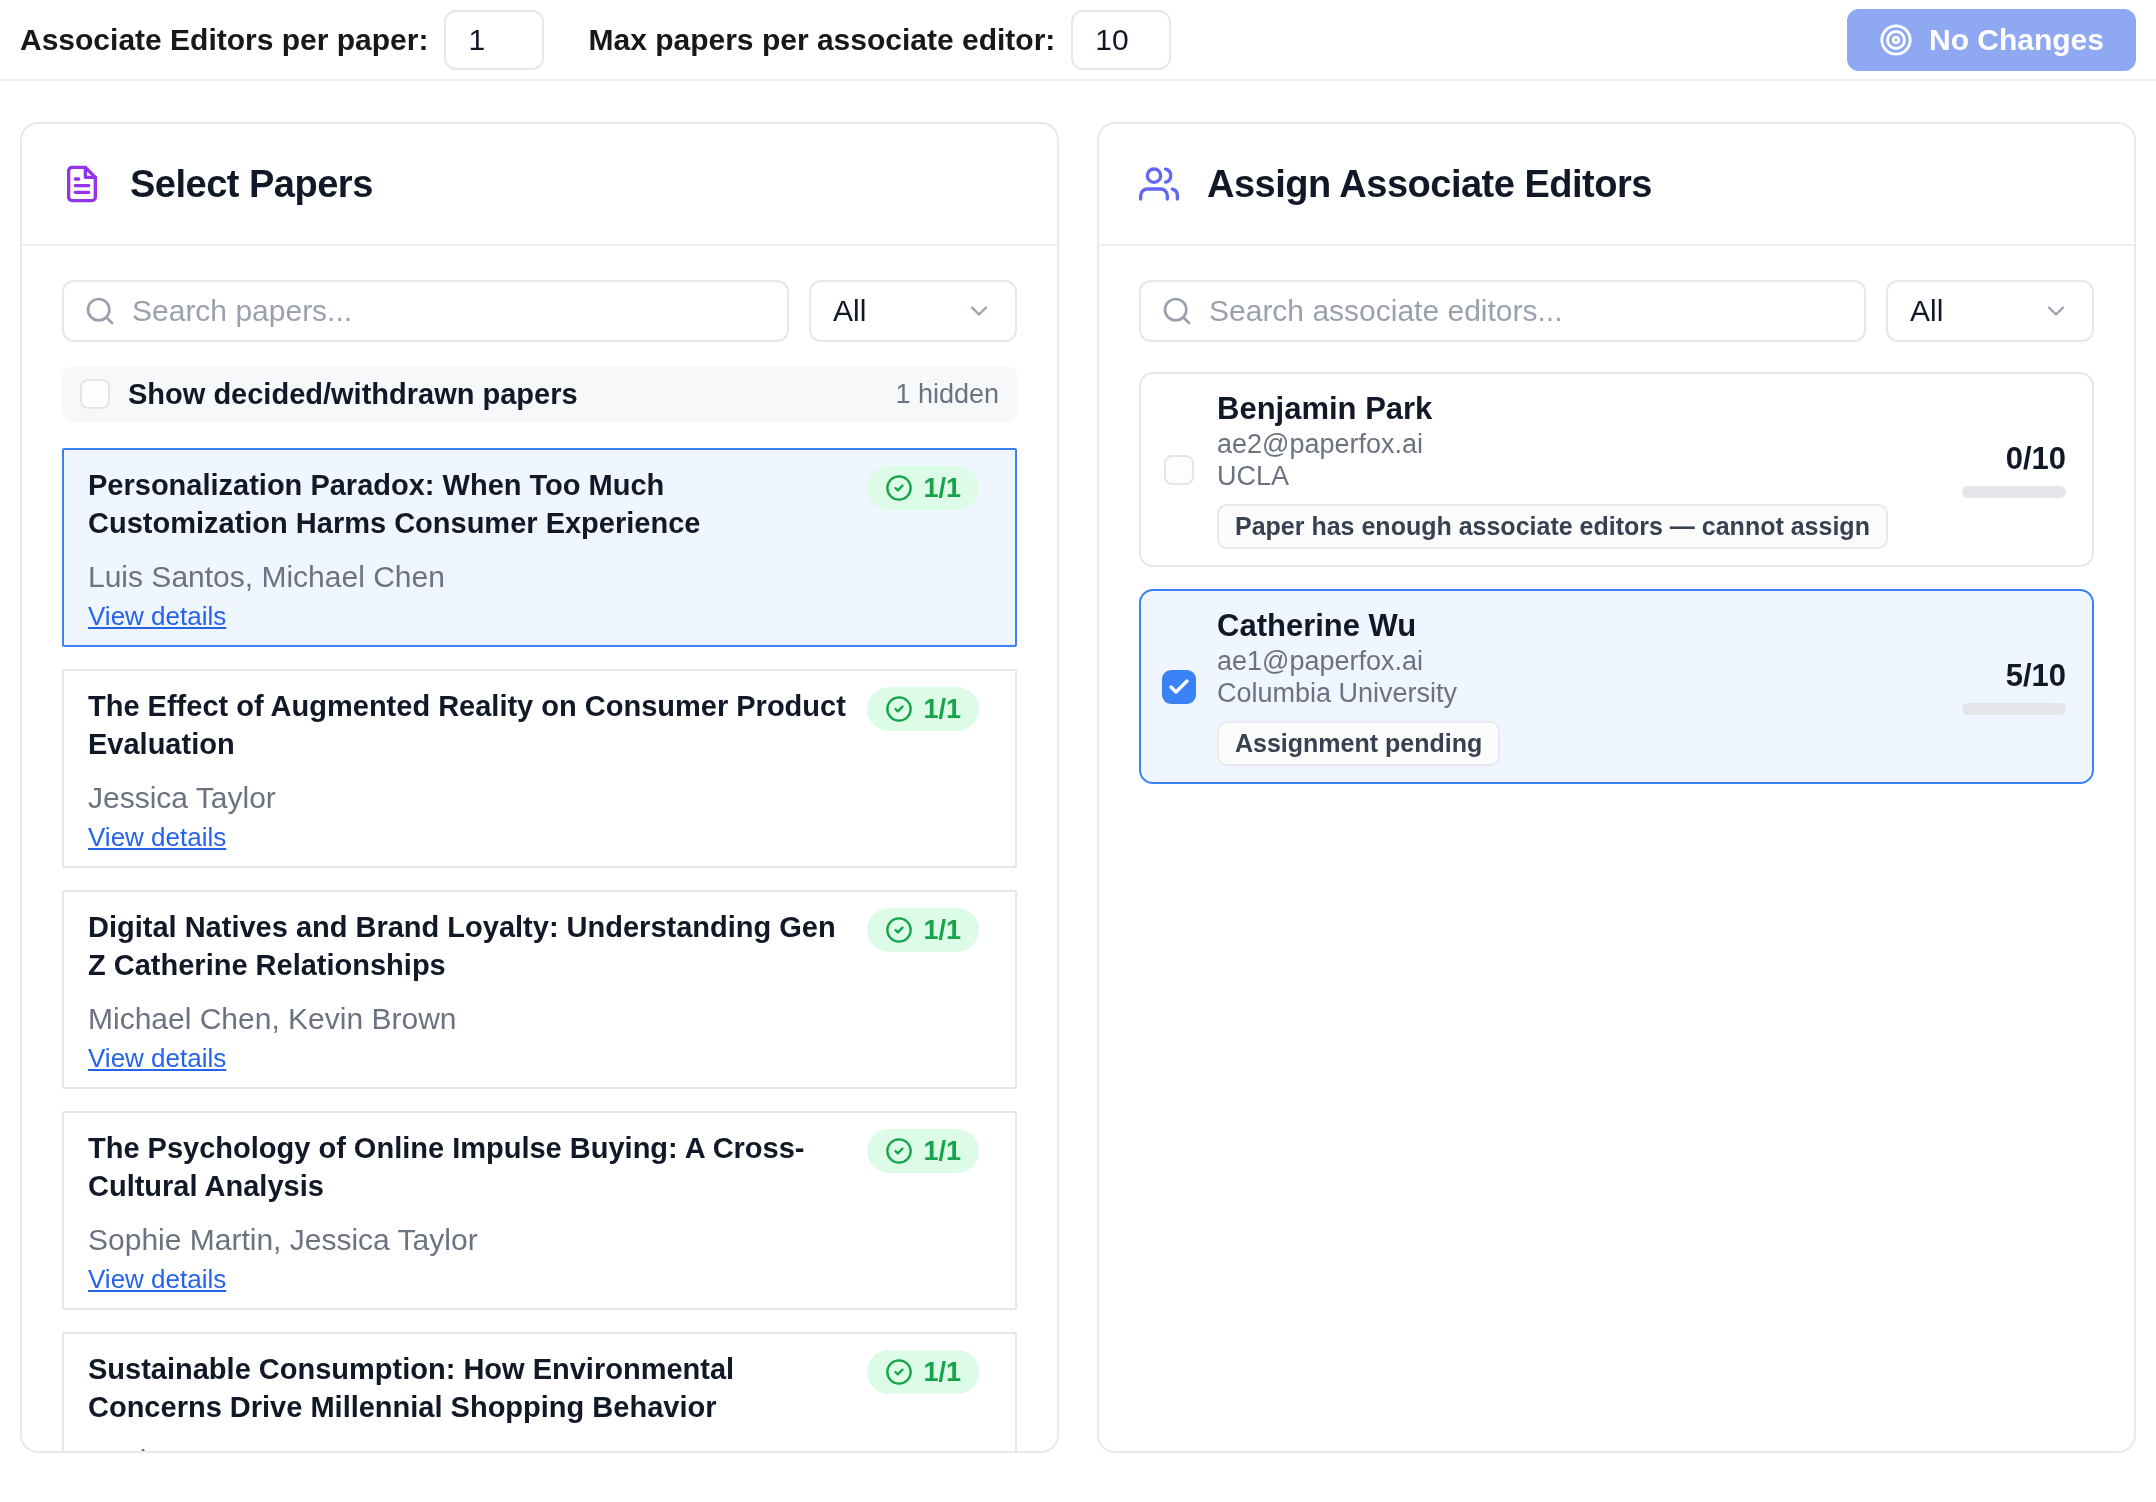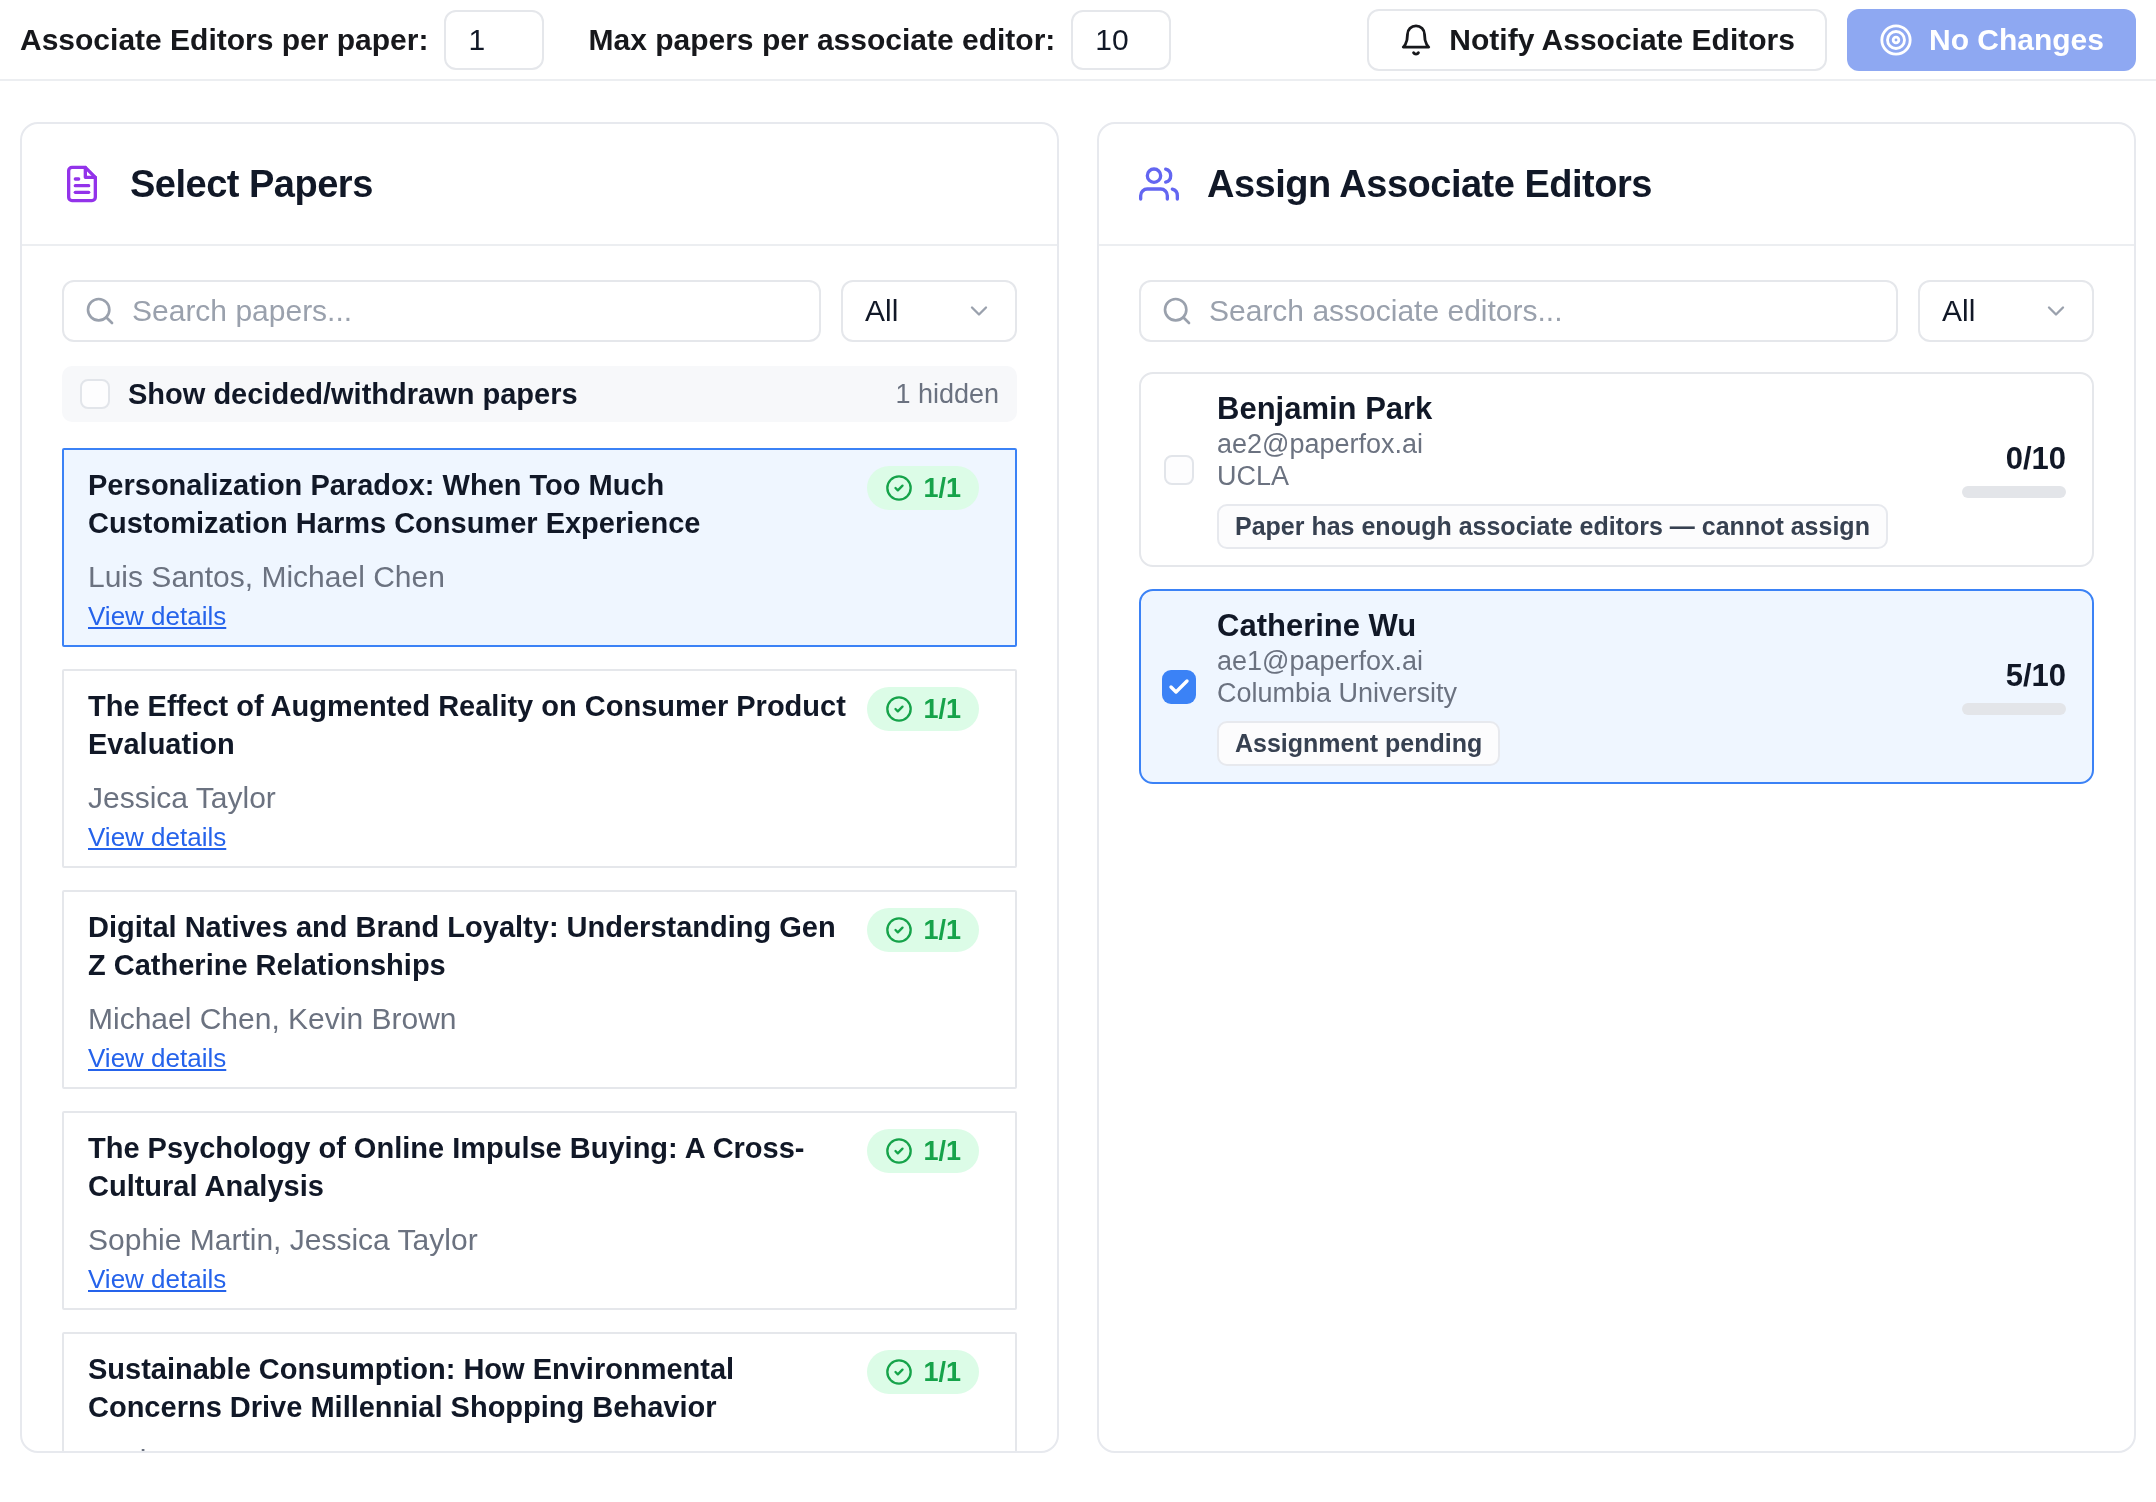--- a/index.html
+++ b/index.html
@@ -28,21 +28,21 @@
                   padding:0 40px; border-bottom:2px solid #eceef1; }
   .panel-title { font-size:38px; font-weight:700; letter-spacing:-.5px; }
   .panel-body { flex:1; padding:34px 40px 0; overflow:hidden; }
 
   .search-row { display:flex; gap:20px; }
   .search-box { flex:1; height:62px; border:2px solid #e5e7eb; border-radius:12px;
                 display:flex; align-items:center; gap:16px; padding:0 20px; background:#fff; }
   .search-box input { flex:1; border:none; outline:none; font-size:30px; font-family:inherit;
                       color:#111827; background:transparent; }
   .search-box input::placeholder { color:#9aa1ad; }
-  .filter-select { width:176px; height:62px; border:2px solid #e5e7eb; border-radius:12px;
+  .filter-select { width:208px; height:62px; border:2px solid #e5e7eb; border-radius:12px;
                    display:flex; align-items:center; justify-content:space-between;
                    padding:0 22px; font-size:30px; cursor:pointer; background:#fff; }
 
   
   .toggle-row { margin-top:24px; height:56px; background:#f7f8fa; border-radius:10px;
                 display:flex; align-items:center; gap:18px; padding:0 18px; }
   .toggle-row .lbl { font-size:29px; font-weight:600; }
   .toggle-row .hidden-count { margin-left:auto; font-size:27px; color:#6b7280; }
   .checkbox { width:30px; height:30px; background:#fdfdfe; border:2px solid #e2e5ea;
               border-radius:8px; flex:none; display:flex; align-items:center; justify-content:center; }
@@ -85,29 +85,20 @@
 </style>
 </head>
 <body>
 
 <header class="topbar">
   <span class="topbar-label">Associate Editors per paper:</span>
   <input class="num-input first" type="text" value="1" style="">
   <span class="topbar-label">Max papers per associate editor:</span>
   <input class="num-input" type="text" value="10" style="">
   <div class="topbar-right">
-    <button class="btn btn-notify">
-      <span class="icon">
-        <svg width="34" height="34" viewBox="0 0 24 24" fill="none" stroke="#17181c" stroke-width="2" stroke-linecap="round" stroke-linejoin="round">
-          <path d="M6 8a6 6 0 0 1 12 0c0 7 3 9 3 9H3s3-2 3-9"></path>
-            <path d="M10.3 21a1.94 1.94 0 0 0 3.4 0"></path>
-        </svg>
-      </span>
-      <span>Notify Associate Editors</span>
-    </button>
     <button class="btn btn-nochanges">
       <span class="icon">
         <svg width="34" height="34" viewBox="0 0 24 24" fill="none" stroke="#ffffff" stroke-width="2">
           <circle cx="12" cy="12" r="10"></circle>
             <circle cx="12" cy="12" r="6"></circle>
             <circle cx="12" cy="12" r="2"></circle>
         </svg>
       </span>
       <span>No Changes</span>
     </button>

